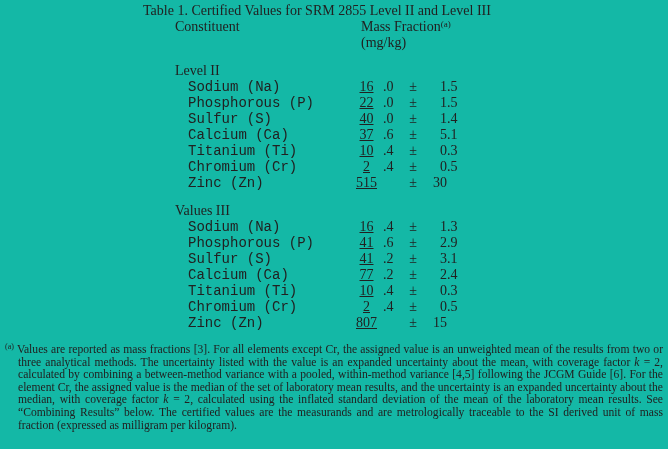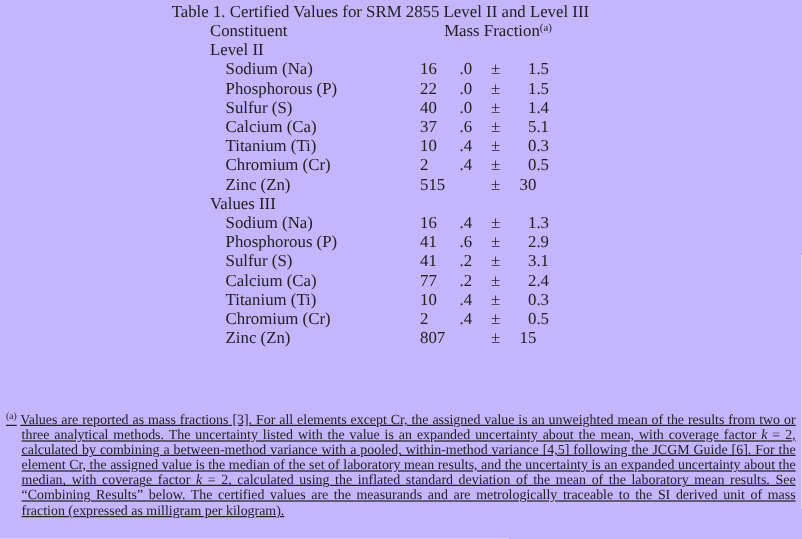--- a/index.html
+++ b/index.html
@@ -4,21 +4,21 @@
 <style>
   html, body {
     margin: 0;
     padding: 0;
     background: #ffffff;
   }
   .page {
     position: relative;
     width: 668px;
     height: 449px;
-    background: #c4b5fd;
+    background: #14b8a6;
     color: #212121;
     font-family: "Liberation Serif", "DejaVu Serif", serif;
     overflow: hidden;
   }
   .doc-title {
     position: absolute;
     top: 3px;
     left: 0;
     width: 634px;
     text-align: center;
@@ -30,54 +30,52 @@
     position: absolute;
     left: 175px;
     top: 19px;
     font-size: 14px;
     line-height: 16px;
   }
   .row {
     display: grid;
     grid-template-columns: 175px 33px 14px 32px 18px 11px;
   }
-  .c-name   { padding-left: 13px; white-space: nowrap; }
-  .c-int    { text-align: left; }
+  .c-name   { padding-left: 13px; white-space: nowrap; font-family: Liberation Mono, monospace; }
+  .c-int    { text-align: center; text-decoration: underline; }
   .c-frac   { text-align: left; }
   .c-pm     { text-align: center; }
   .c-uint   { text-align: right; }
   .c-ufrac  { text-align: left; }
   .hdr-blank { }
   .hdr-mf {
     grid-column: 2 / 7;
-    text-align: center;
     position: relative;
     left: 11px;
     white-space: nowrap;
   }
   .sec-label { white-space: nowrap; }
-  .section { }
+  .section { margin-top: 12px; }
   sup.ref {
     font-size: 9px;
     line-height: 0;
     vertical-align: 4px;
   }
   .footnote {
     position: absolute;
     left: 5px;
     top: 344px;
     width: 658px;
     font-size: 11.6px;
     line-height: 12.6px;
     text-align: justify;
   }
   .fn-inner {
     padding-left: 13px;
     text-indent: -13px;
-    text-decoration: underline;
   }
   .fn-marker {
     font-size: 8px;
     line-height: 0;
     vertical-align: 4px;
     margin-right: 3px;
   }
   .it { font-style: italic; }
 </style>
 </head>
@@ -91,20 +89,21 @@
 
     <div class="row">
       <div class="hdr-blank">Constituent</div>
       <div class="hdr-mf">
         <span>Mass Fraction</span><sup class="ref">(a)</sup>
       </div>
     </div>
 
     <div class="row">
       <div></div>
+      <div class="hdr-mf">(mg/kg)</div>
     </div>
 
     <div>
         <div class="section">
           <div class="sec-label">Level II</div>
           <div class="row">
             <div class="c-name">Sodium (Na)</div>
             <div class="c-int">16</div>
             <div class="c-frac">.0</div>
             <div class="c-pm">±</div>

